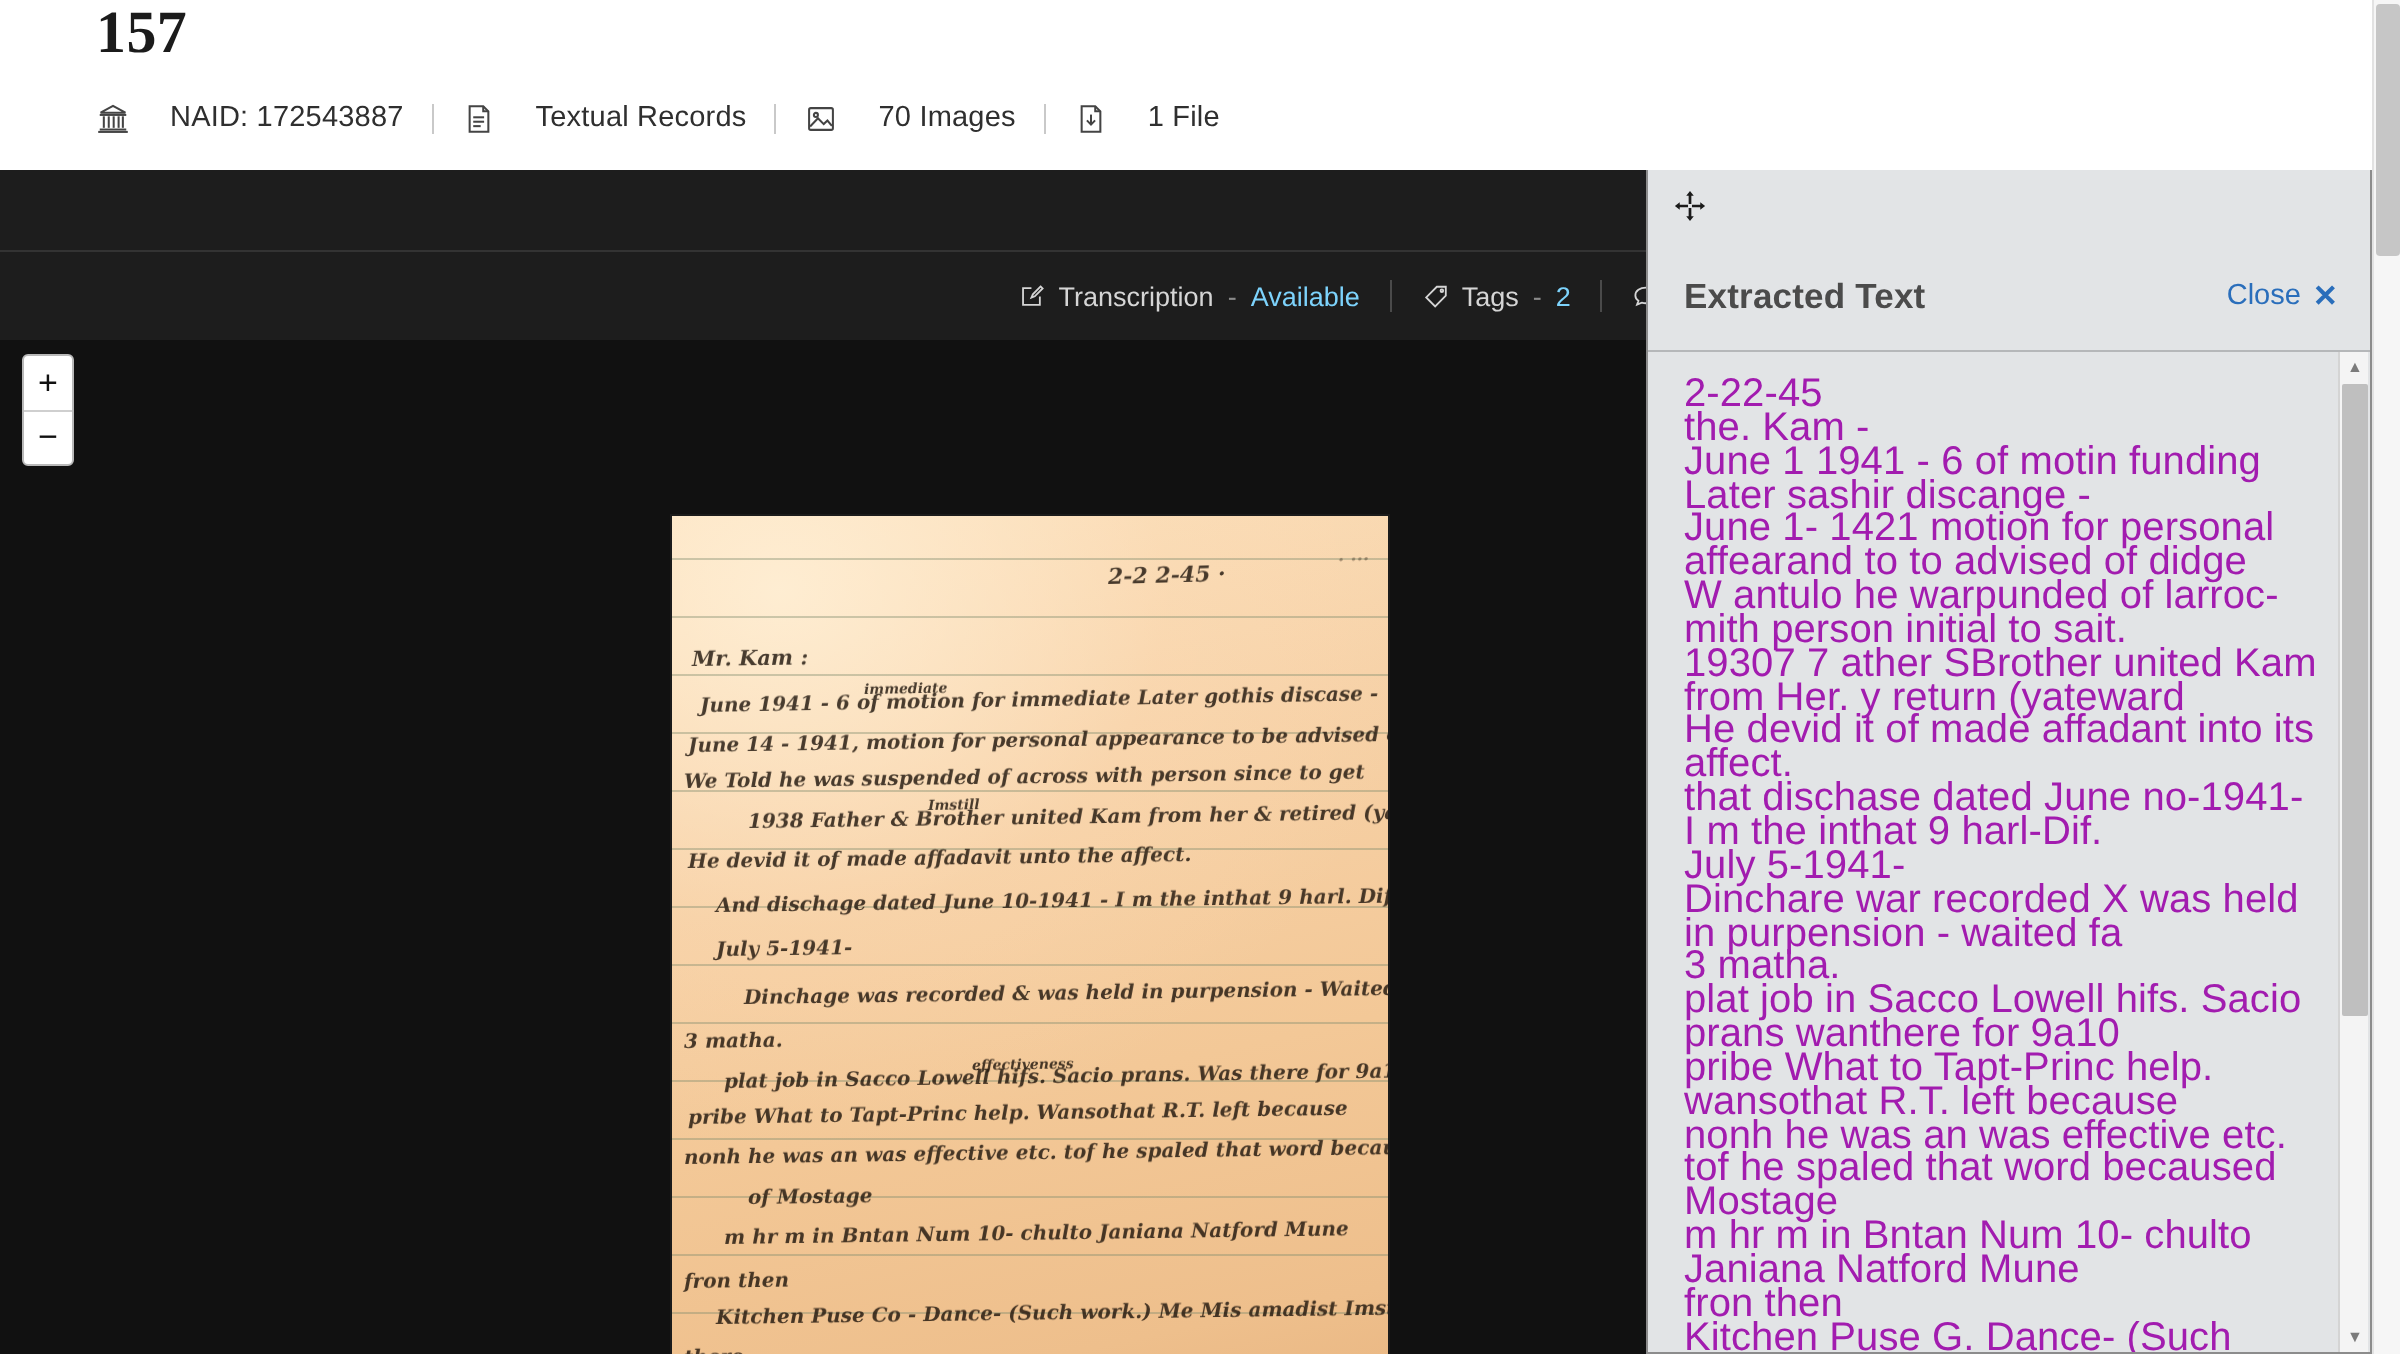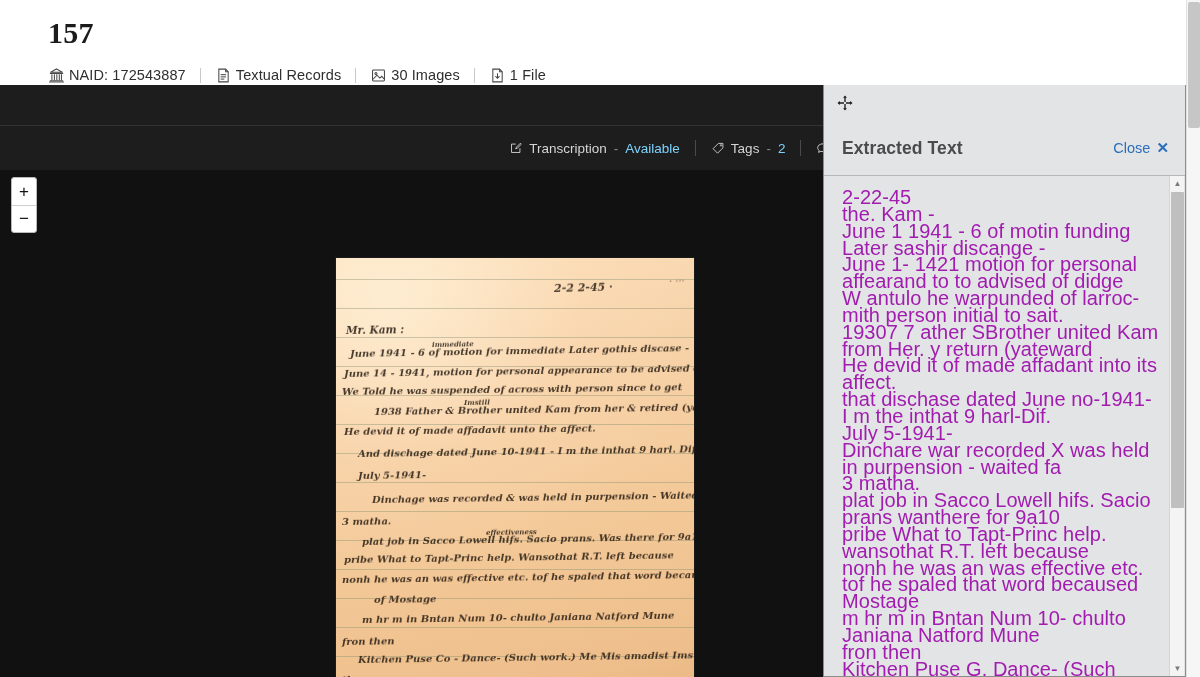--- a/index.html
+++ b/index.html
@@ -14,26 +14,26 @@
   #app { position: relative; width: 1200px; height: 677px; overflow: hidden; background:#fff; }
 
   
   .record-header {
     position: absolute; left: 0; top: 0; width: 1186px; height: 85px;
     background: #ffffff; padding: 0 0 0 48px;
   }
   .record-title {
     font-family: "Liberation Serif", serif;
     font-size: 30px; font-weight: 700; color: #1b1b1b;
-    line-height: 30px; padding-top: 18px; letter-spacing: 0.2px;
+    line-height: 30px; padding-top: 2px; letter-spacing: 0.2px;
   }
   .meta-row {
     display: flex; align-items: center; margin-top: 16px; height: 22px;
   }
-  .meta-item { display: flex; align-items: center; gap: 4px; }
+  .meta-item { display: flex; align-items: center; gap: 20px; }
   .meta-item .mi-label {
     font-size: 14.5px; color: #2f2f2f; white-space: nowrap; letter-spacing: 0.1px;
   }
   .meta-sep {
     width: 1px; height: 15px; background: #c9c9c9; margin: 0 14px;
   }
   .ico { display:inline-flex; align-items:center; justify-content:center; }
   .ico svg { display:block; }
 
   
@@ -225,21 +225,21 @@
       <div class="meta-sep"></div>
 
       <div class="meta-item">
         <span class="ico">
           <svg width="17" height="17" viewBox="0 0 20 20" fill="none" stroke="#444" stroke-width="1.2">
             <rect x="3" y="3.6" width="14" height="12.8" rx="1"></rect>
             <circle cx="7" cy="7.6" r="1.2"></circle>
             <path d="M3.6 14.4 L8.2 9.6 L11.6 13 L13.8 10.9 L16.4 14"></path>
           </svg>
         </span>
-        <span class="mi-label">30 Images</span>
+        <span class="mi-label">70 Images</span>
       </div>
 
       <div class="meta-sep"></div>
 
       <div class="meta-item">
         <span class="ico">
           <svg width="17" height="17" viewBox="0 0 20 20" fill="none" stroke="#444" stroke-width="1.2">
             <path d="M4.5 2.5 h8 l3 3 v12 h-11 z"></path>
             <path d="M12.5 2.5 v3 h3"></path>
             <line x1="10" y1="7.4" x2="10" y2="13"></line>

